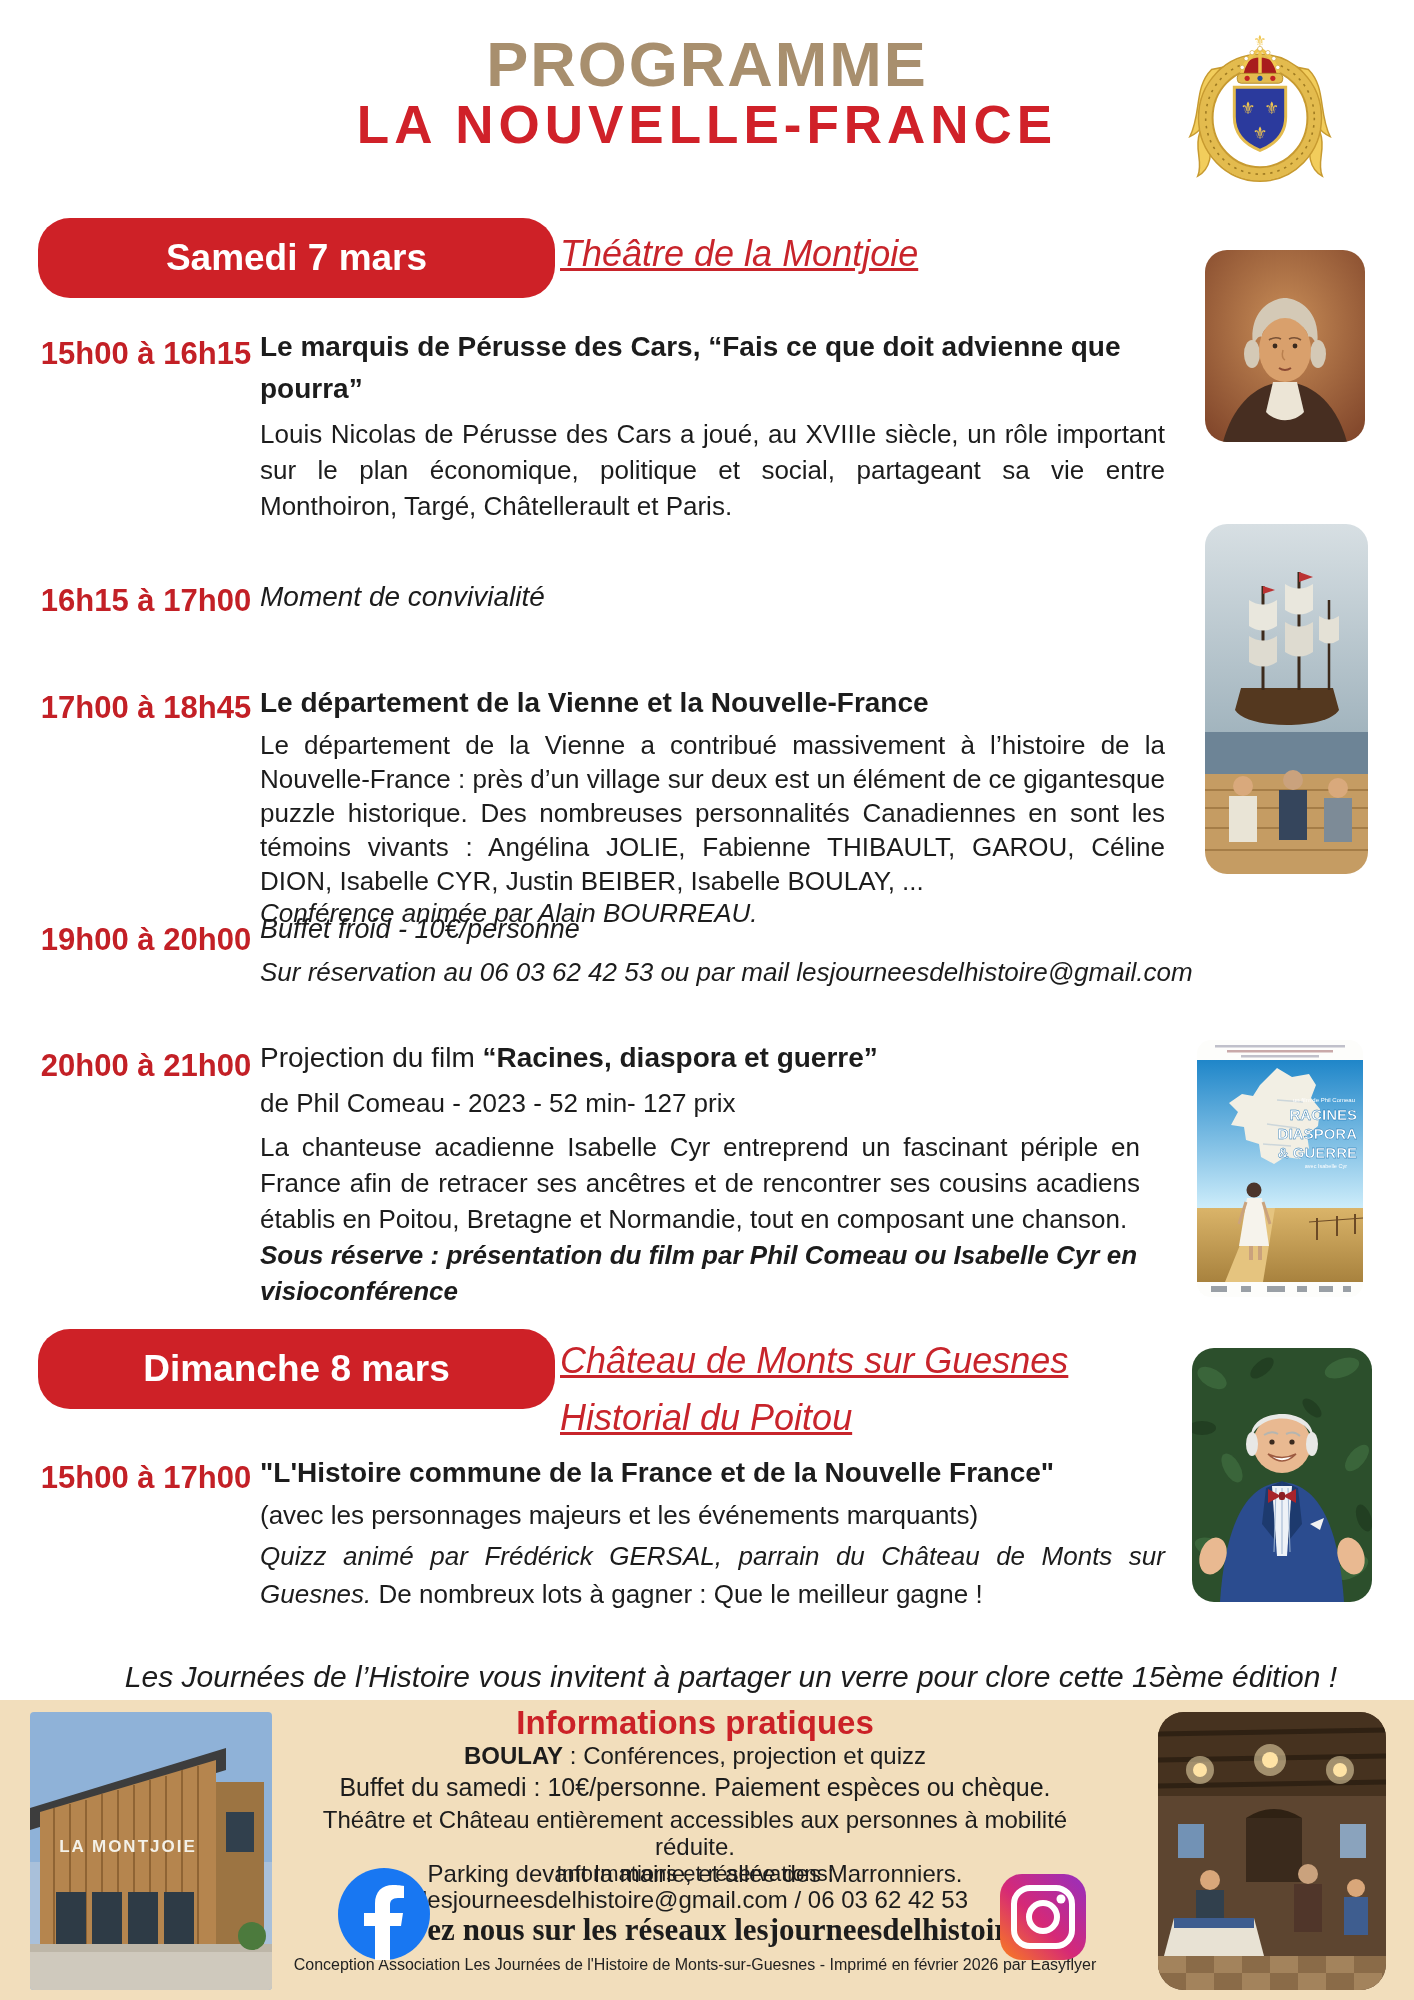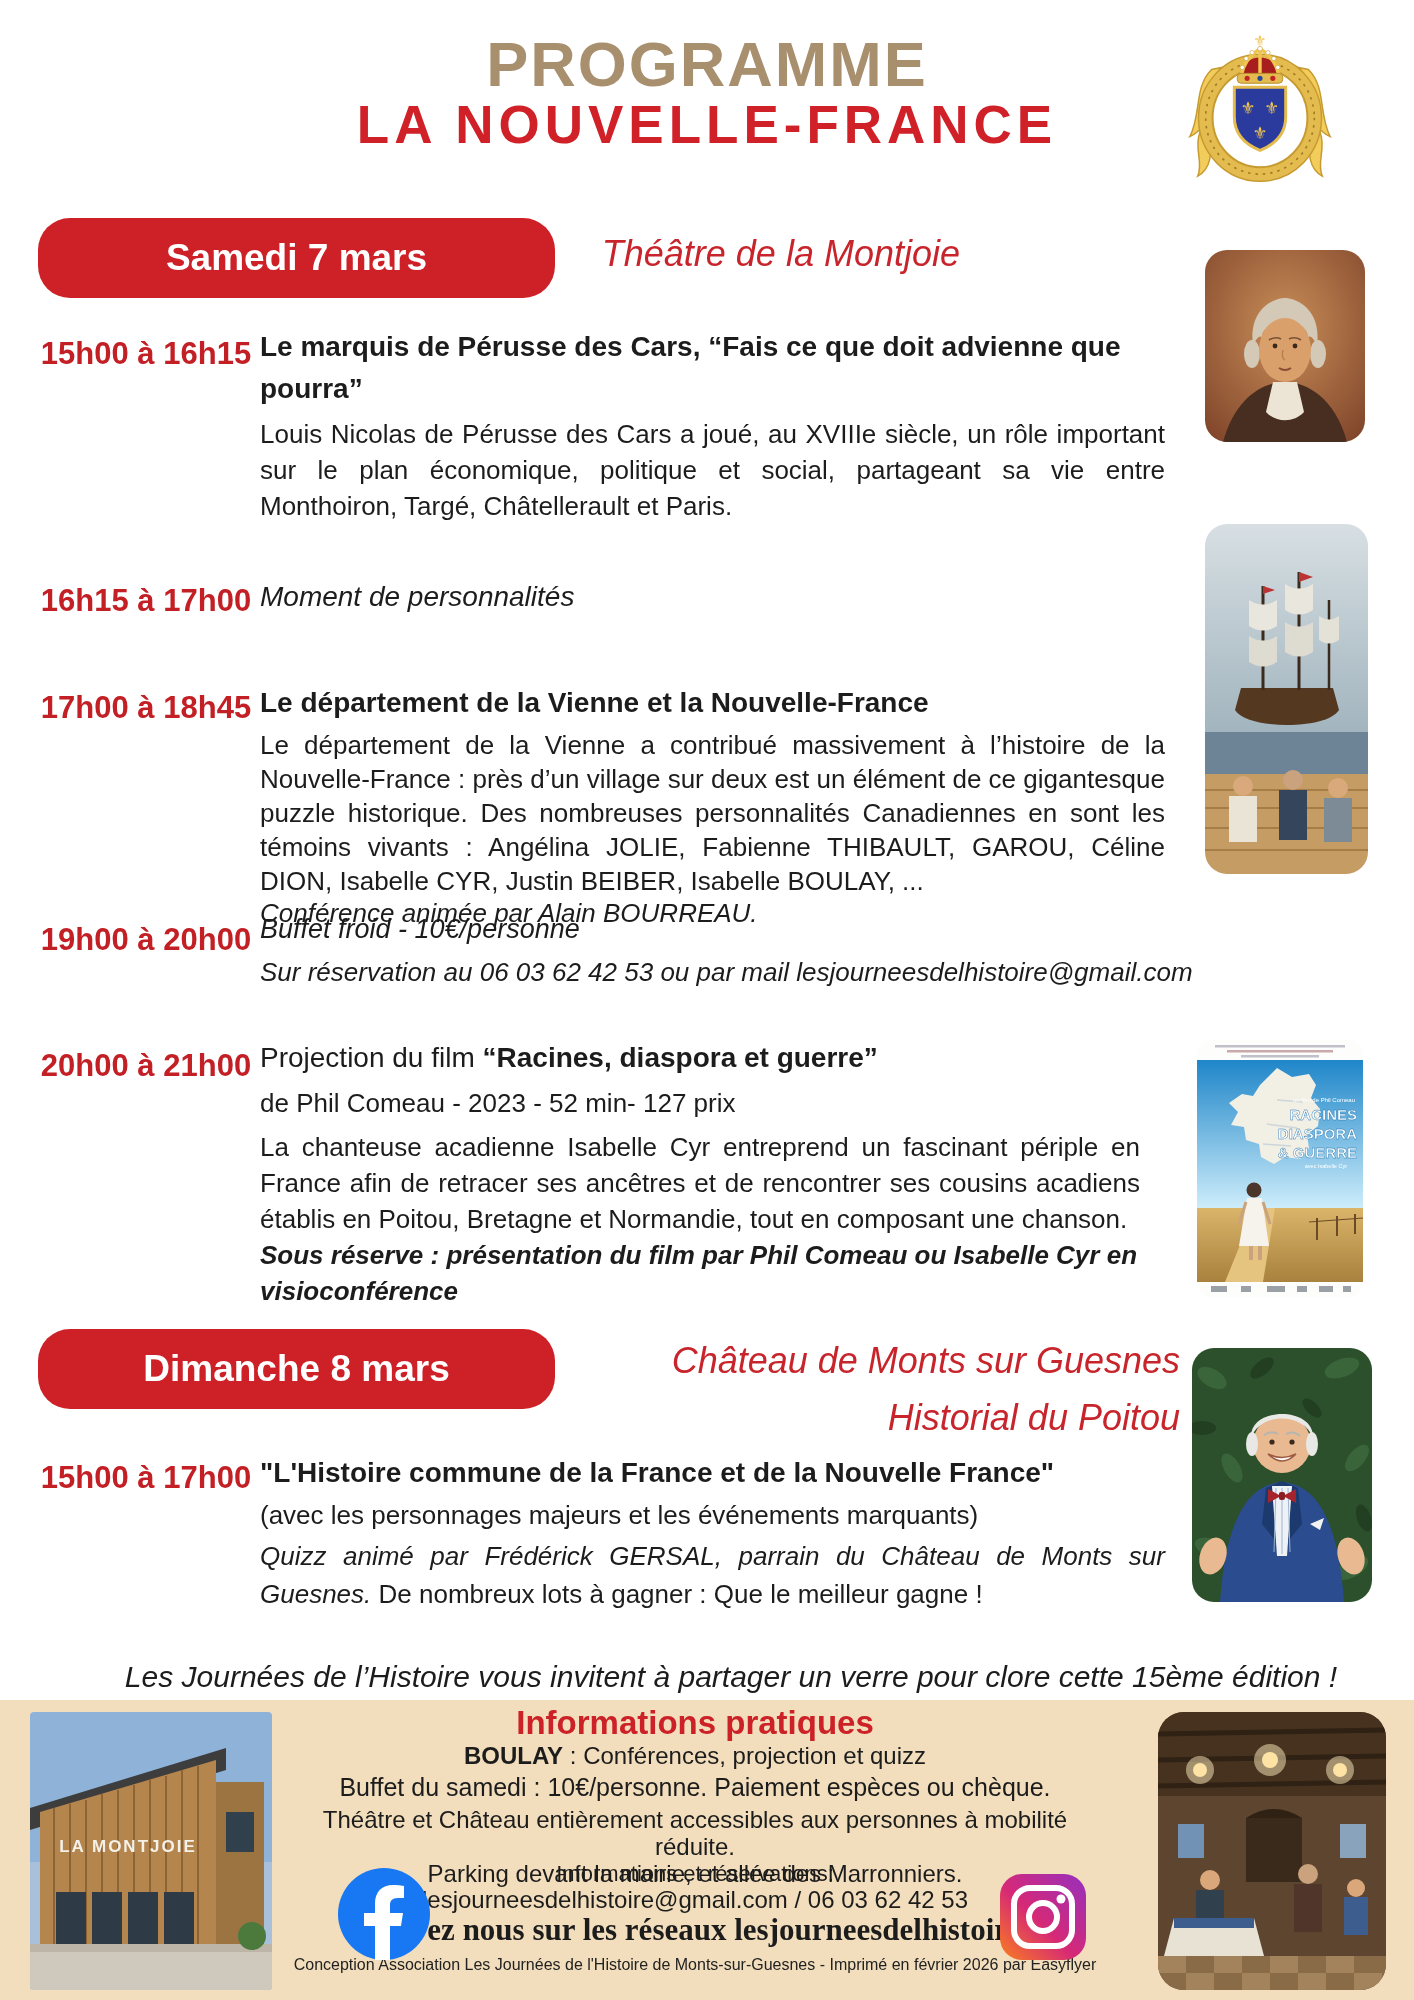--- a/index.html
+++ b/index.html
@@ -10,21 +10,21 @@
   
   .main-title{left:0;right:0;top:28px;text-align:center;font-size:63px;font-weight:bold;
               letter-spacing:2px;color:#a88f6e;}
   .sub-title{left:0;right:0;top:94px;text-align:center;font-size:53px;font-weight:bold;
              letter-spacing:5px;color:#d02129;}
 
   
   .banner{left:38px;width:517px;height:80px;background:#ce2127;border-radius:32px;
           display:flex;align-items:center;justify-content:center;color:#fff;
           font-size:37px;font-weight:bold;}
-  .venue{color:#c8242b;font-style:italic;font-size:36px;text-align:right;line-height:57px;}
+  .venue{color:#c8242b;font-style:italic;font-size:36px;text-align:left;line-height:57px;text-decoration:underline;}
 
   
   .time{left:40px;width:212px;text-align:center;color:#c32026;font-weight:bold;font-size:31px;}
   .etitle{font-weight:bold;font-size:28px;line-height:42px;}
   .ebody{font-size:26px;line-height:36px;text-align:justify;margin-top:6px;}
   .enote{font-size:26px;font-style:italic;}
   .it{font-style:italic;}
 
   .img-frame{overflow:hidden;border-radius:22px;}
   .img-frame svg{display:block;width:100%;height:100%;}
@@ -104,21 +104,21 @@
       <ellipse cx="80" cy="100" rx="26" ry="32" fill="#d9a06c"></ellipse>
       <circle cx="70" cy="96" r="2.4" fill="#3a2a1e"></circle>
         <circle cx="90" cy="96" r="2.4" fill="#3a2a1e"></circle>
       <path d="M64 90 q6 -4 12 -1 M84 89 q6 -3 12 1" stroke="#7a5236" stroke-width="1.6" fill="none"></path>
       <path d="M74 118 q6 4 12 0" stroke="#8a4a33" stroke-width="2" fill="none"></path>
       <path d="M78 100 q-2 8 2 10" stroke="#b97f4e" stroke-width="1.5" fill="none"></path>
     </svg>
   </div>
 
   <div class="abs time" style="top:583px;">16h15 à 17h00</div>
-  <div class="abs it" style="left:260px;top:581px;width:700px;font-size:28px;">Moment de personnalités</div>
+  <div class="abs it" style="left:260px;top:581px;width:700px;font-size:28px;">Moment de convivialité</div>
 
   <div class="abs time" style="top:690px;">17h00 à 18h45</div>
   <div class="abs" style="left:260px;top:684px;width:905px;">
     <div class="etitle" style="line-height:38px;">Le département de la Vienne et la Nouvelle-France</div>
     <div class="ebody" style="line-height:34px;">Le département de la Vienne a contribué massivement à l’histoire de la Nouvelle-France : près d’un village sur deux est un élément de ce gigantesque puzzle historique. Des nombreuses personnalités Canadiennes en sont les témoins vivants : Angélina JOLIE, Fabienne THIBAULT, GAROU, Céline DION, Isabelle CYR, Justin BEIBER, Isabelle BOULAY, ...</div>
     <div class="enote">Conférence animée par Alain BOURREAU.</div>
   </div>
   <div class="abs img-frame" style="left:1205px;top:524px;width:163px;height:350px;">
     <svg viewBox="0 0 163 350">
       <defs>

